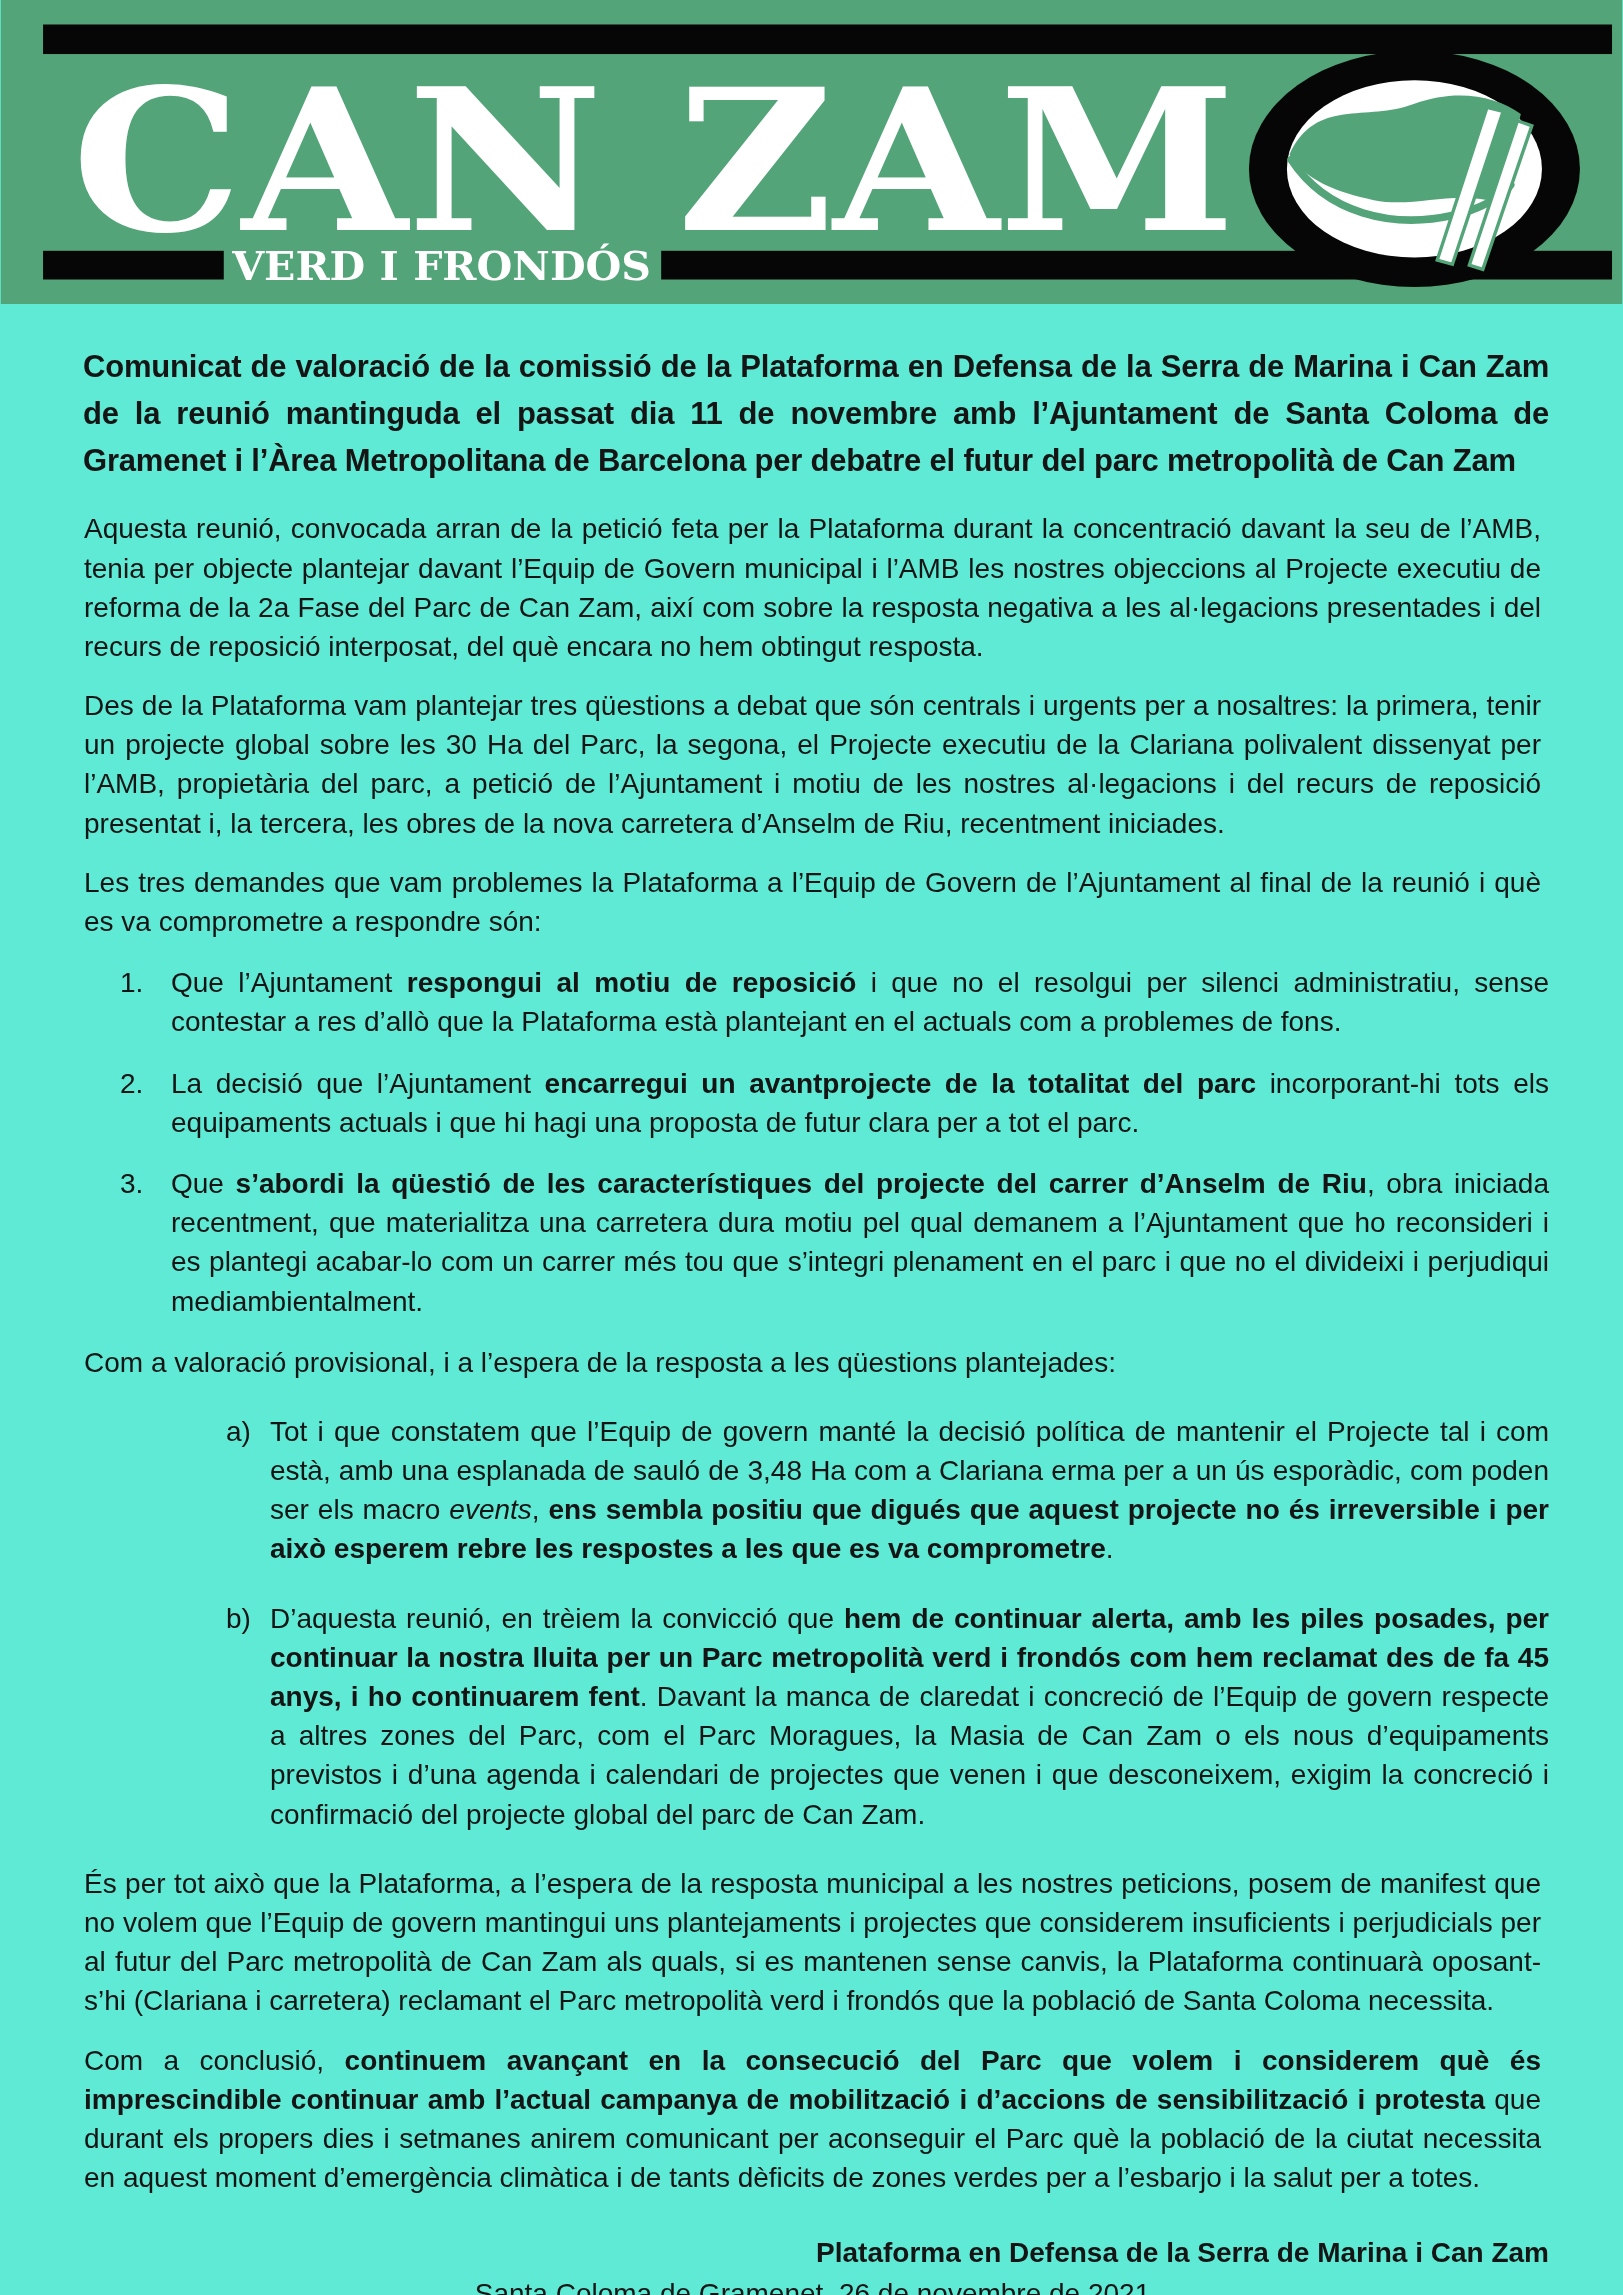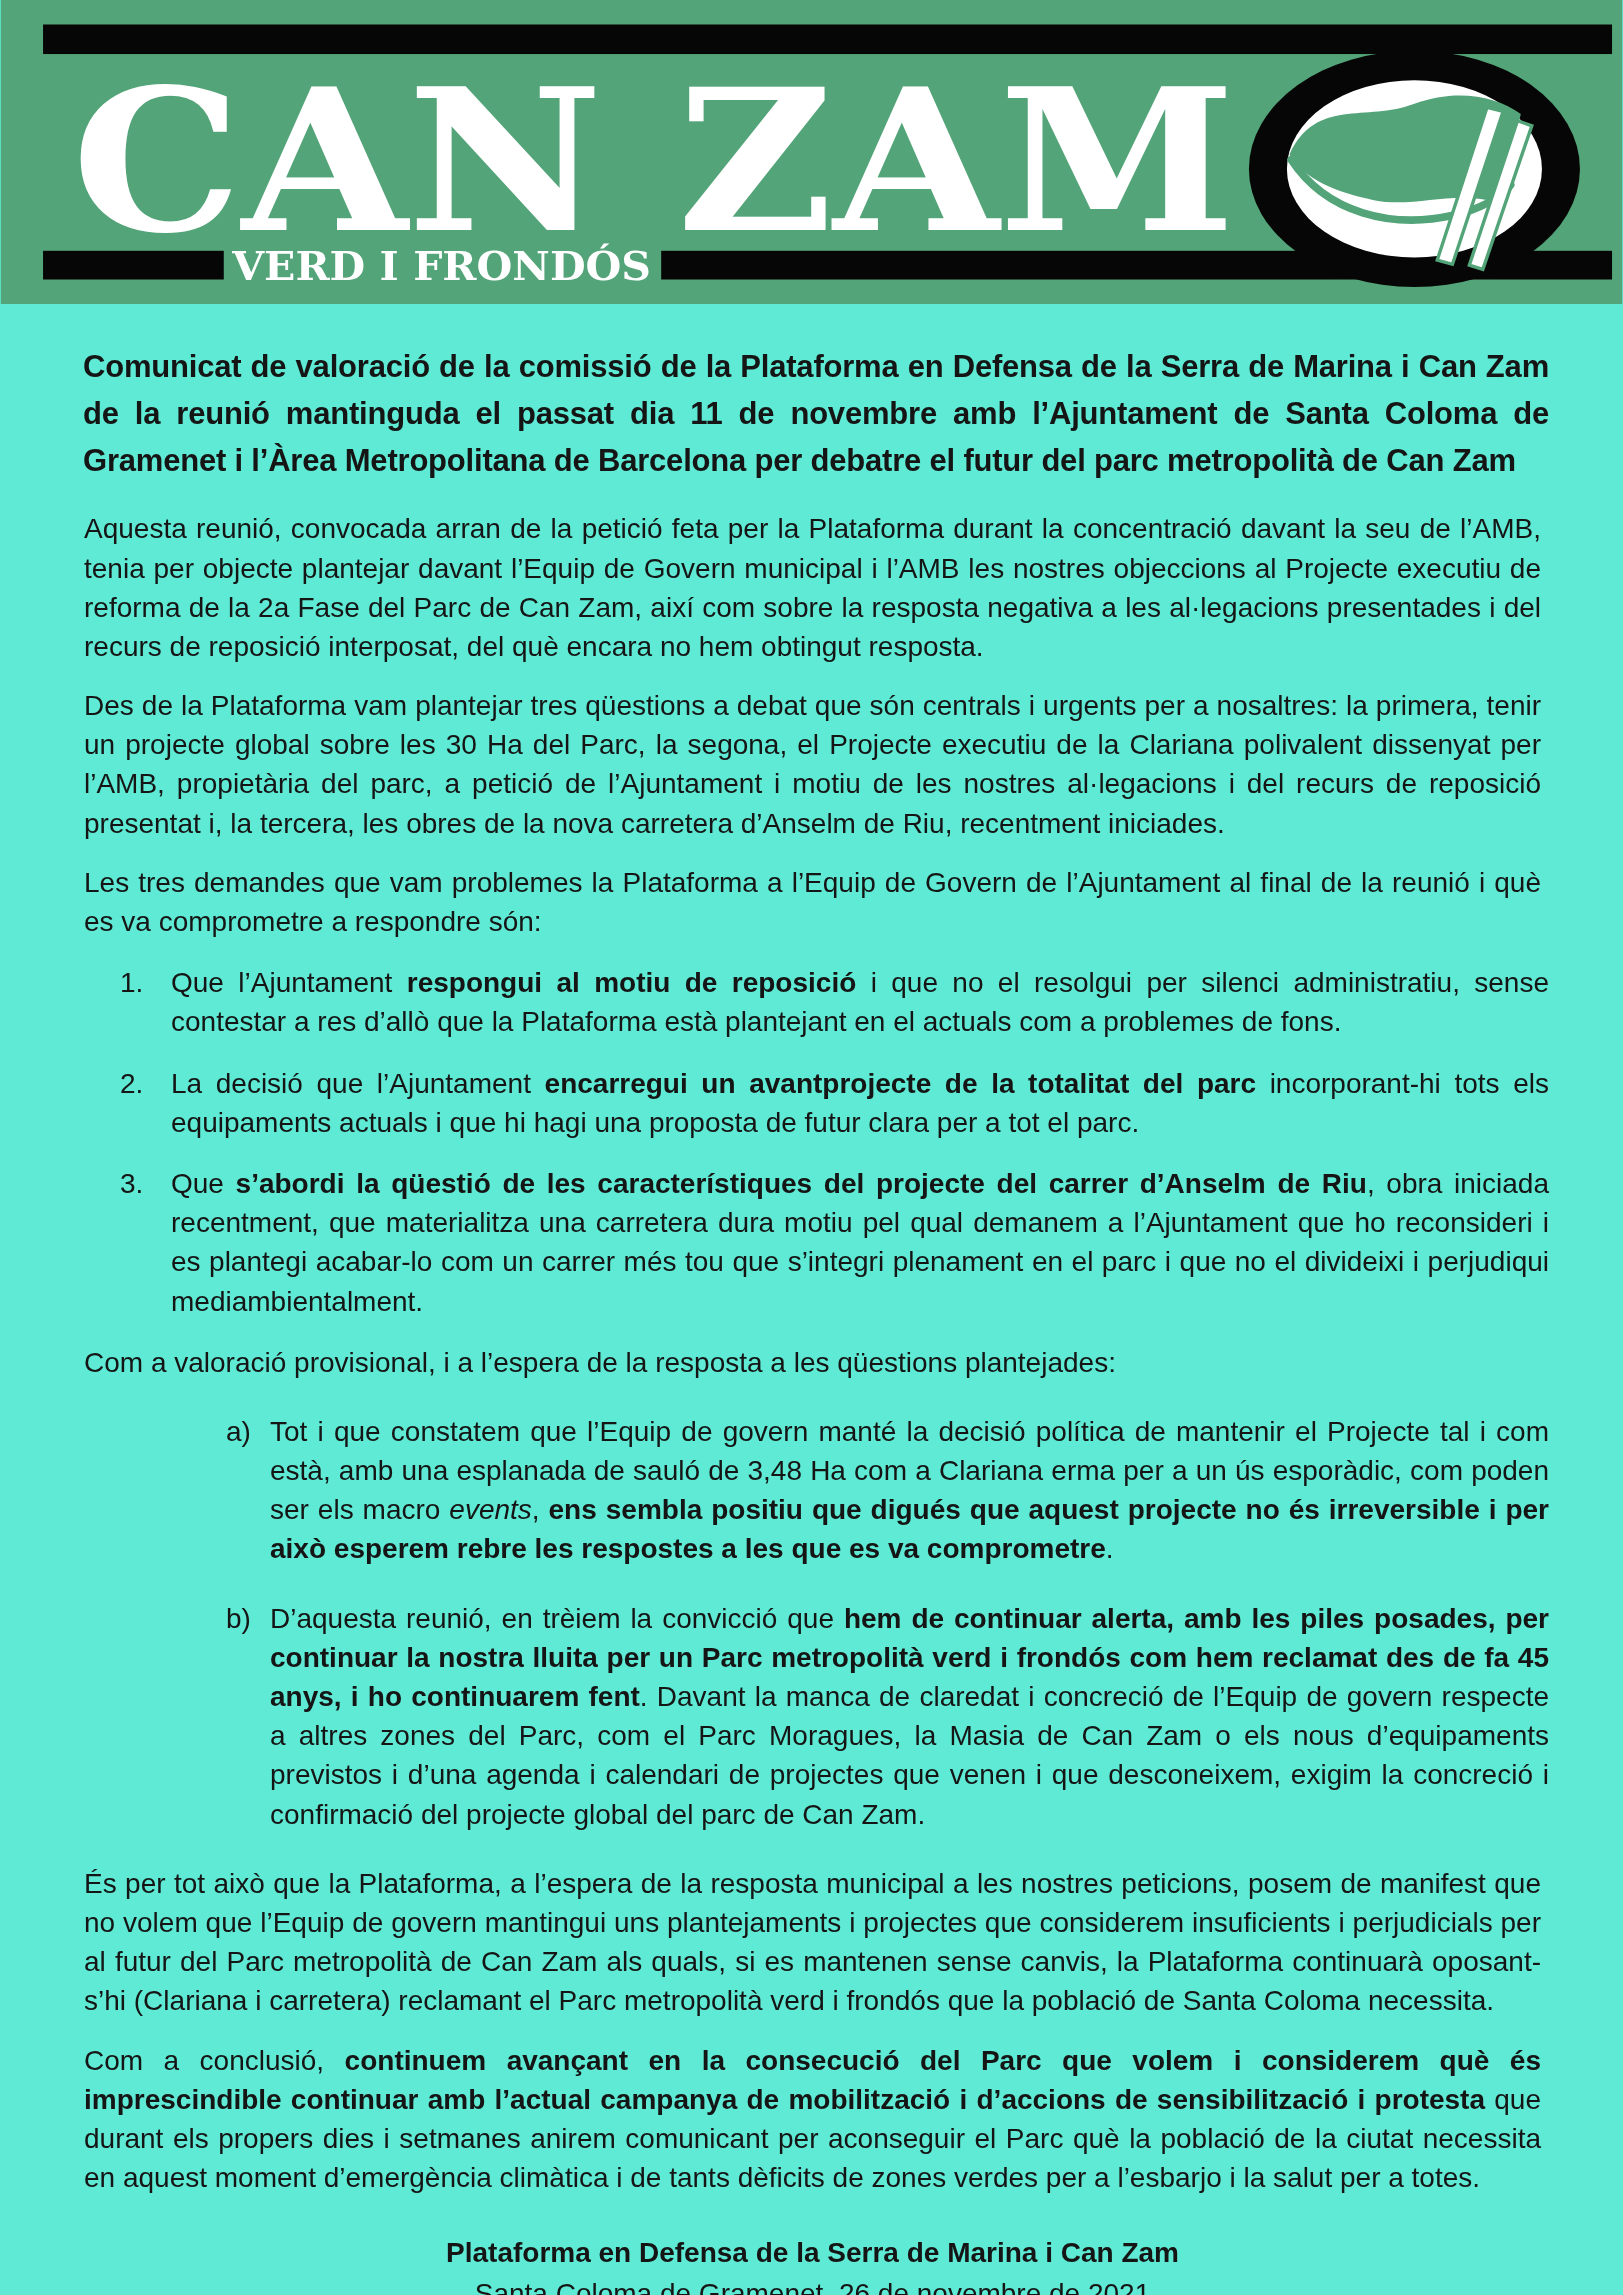--- a/index.html
+++ b/index.html
@@ -53,21 +53,21 @@
 
   .b { font-weight: bold; }
   .i { font-style: italic; margin-top: 42px; }
 
   footer {
     margin-top: 36px;
     text-align: center;
     font-size: 28px;
     line-height: 1.45;
   }
-  footer .org { font-weight: bold; }
+  footer .org { font-weight: bold; text-align: right; }
 </style>
 </head>
 <body>
 
 <div class="page">
 
   <svg class="header-banner" viewBox="0 0 1920 360" xmlns="http://www.w3.org/2000/svg">
     <rect x="0" y="0" width="1920" height="360" fill="#53a478"></rect>
 
     <rect x="50" y="29" width="1858" height="35" fill="#060606"></rect>

